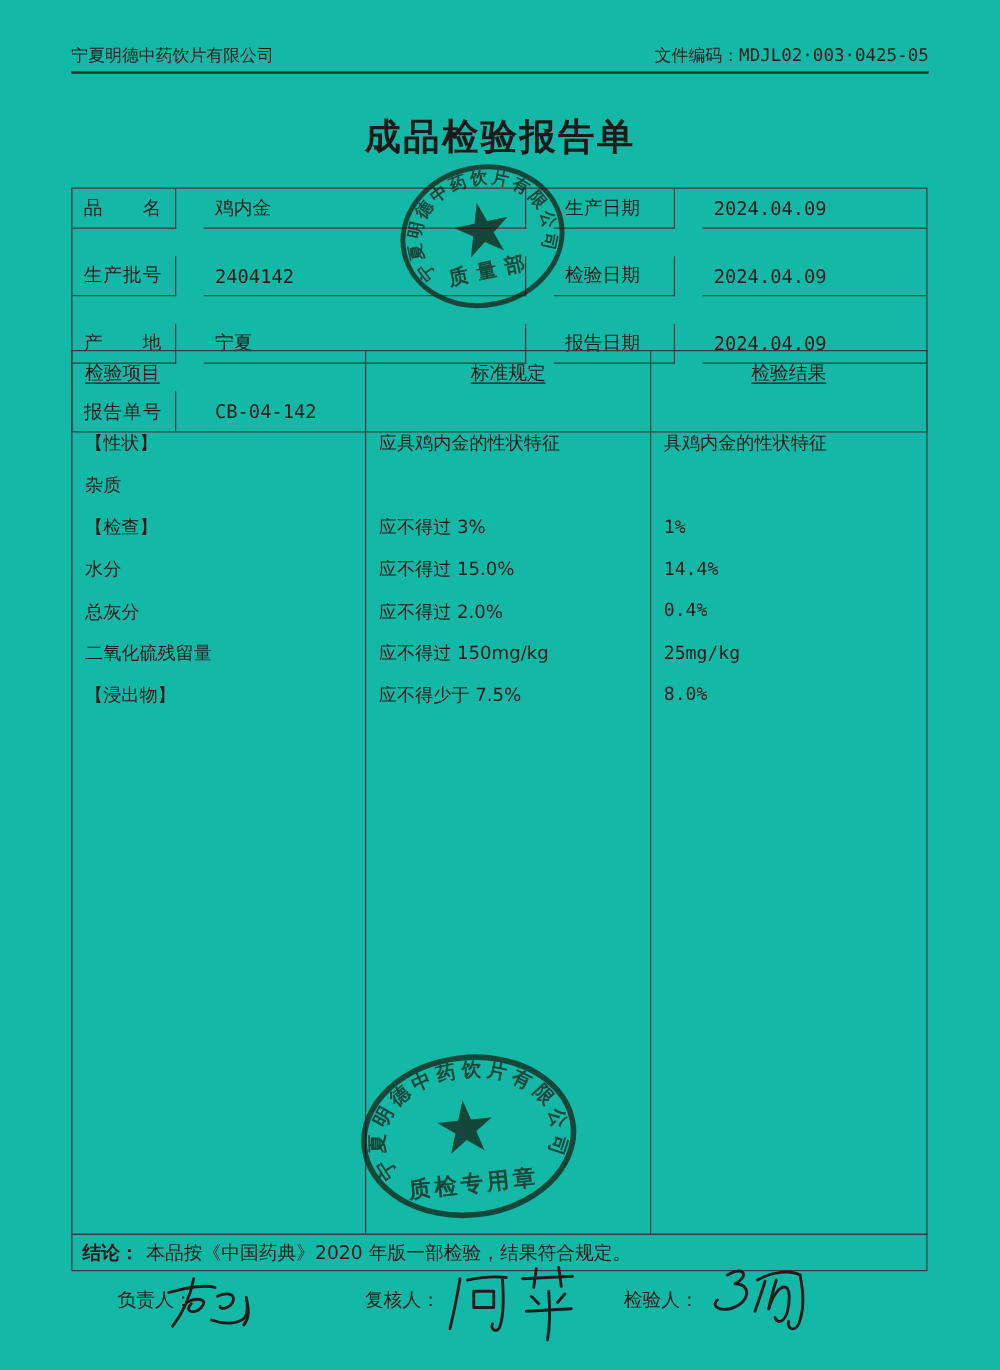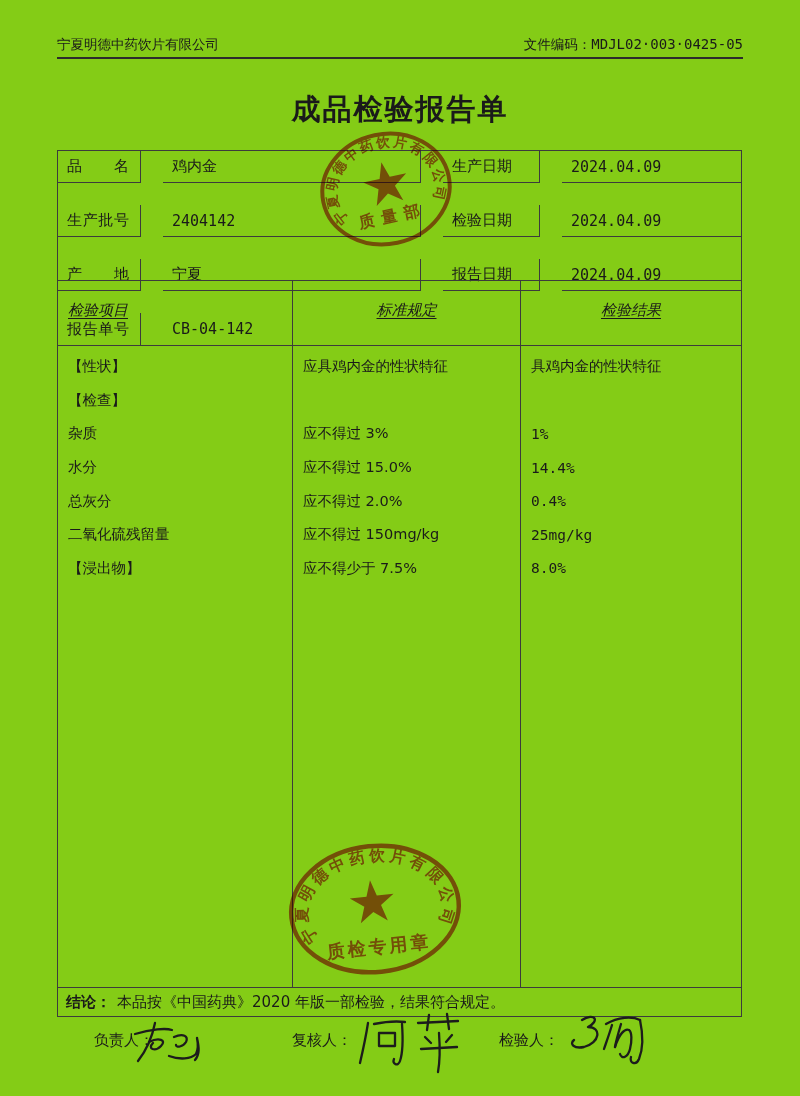--- a/index.html
+++ b/index.html
@@ -1,16 +1,16 @@
 <!DOCTYPE html>
 <html><head>
 <meta charset="utf-8">
 <style>
   html,body{margin:0;padding:0;background:#ffffff;}
-  .page{position:relative;width:800px;height:1096px;background:#84cc16;
+  .page{position:relative;width:800px;height:1096px;background:#14b8a6;
         font-family:"DejaVu Sans",sans-serif;color:#1a1a1a;overflow:hidden;}
 
   
   .doc-header{position:absolute;top:36px;left:57px;width:686px;display:flex;
               justify-content:space-between;align-items:flex-end;font-size:13.5px;}
   .doc-code-wrap{white-space:nowrap;}
   .mono{font-family:"DejaVu Sans Mono",monospace;font-size:14px;}
   .header-rule{position:absolute;top:57px;left:57px;width:686px;height:2px;background:#2c2c2c;}
 
   
@@ -28,21 +28,21 @@
   .cell.span3{grid-column:2/5;}
   .lbl{display:inline-block;width:62px;text-align:justify;text-align-last:justify;}
 
   
   .insp{position:absolute;top:280px;left:57px;width:685px;height:708px;box-sizing:border-box;
         border:1px solid #3c3c3c;display:flex;}
   .insp-col{box-sizing:border-box;height:100%;}
   .insp-col.c1{width:235px;border-right:1px solid #3c3c3c;}
   .insp-col.c2{width:228px;border-right:1px solid #3c3c3c;}
   .insp-col.c3{flex:1;}
-  .insp-head{margin-top:20px;font-size:15px;font-style:italic;}
+  .insp-head{margin-top:8px;font-size:15px;}
   .c1 .insp-head{padding-left:10px;text-align:left;}
   .c2 .insp-head,.c3 .insp-head{text-align:center;}
   .insp-head span{text-decoration:underline;text-underline-offset:3px;}
   .insp-rows{margin-top:30px;}
   .insp-row{height:33.6px;display:flex;align-items:center;padding-left:10px;font-size:14.5px;}
 
   
   .conclusion{position:absolute;top:987px;left:57px;width:685px;height:30px;box-sizing:border-box;
               border:1px solid #3c3c3c;display:flex;align-items:center;padding-left:8px;font-size:15px;}
   .conclusion .c-label{font-weight:bold;margin-right:6px;}
@@ -95,22 +95,22 @@
         <span class="lbl">报告单号</span>
       </div>
     <div class="cell noB noR span3 mono">CB-04-142</div>
   </div>
 
   <div class="insp">
     <div class="insp-col c1">
       <div class="insp-head"><span>检验项目</span></div>
       <div class="insp-rows">
         <div class="insp-row">【性状】</div>
+        <div class="insp-row">杂质</div>
         <div class="insp-row">【检查】</div>
-        <div class="insp-row">杂质</div>
         <div class="insp-row">水分</div>
         <div class="insp-row">总灰分</div>
         <div class="insp-row">二氧化硫残留量</div>
         <div class="insp-row">【浸出物】</div>
       </div>
     </div>
     <div class="insp-col c2">
       <div class="insp-head"><span>标准规定</span></div>
       <div class="insp-rows">
         <div class="insp-row">应具鸡内金的性状特征</div>

